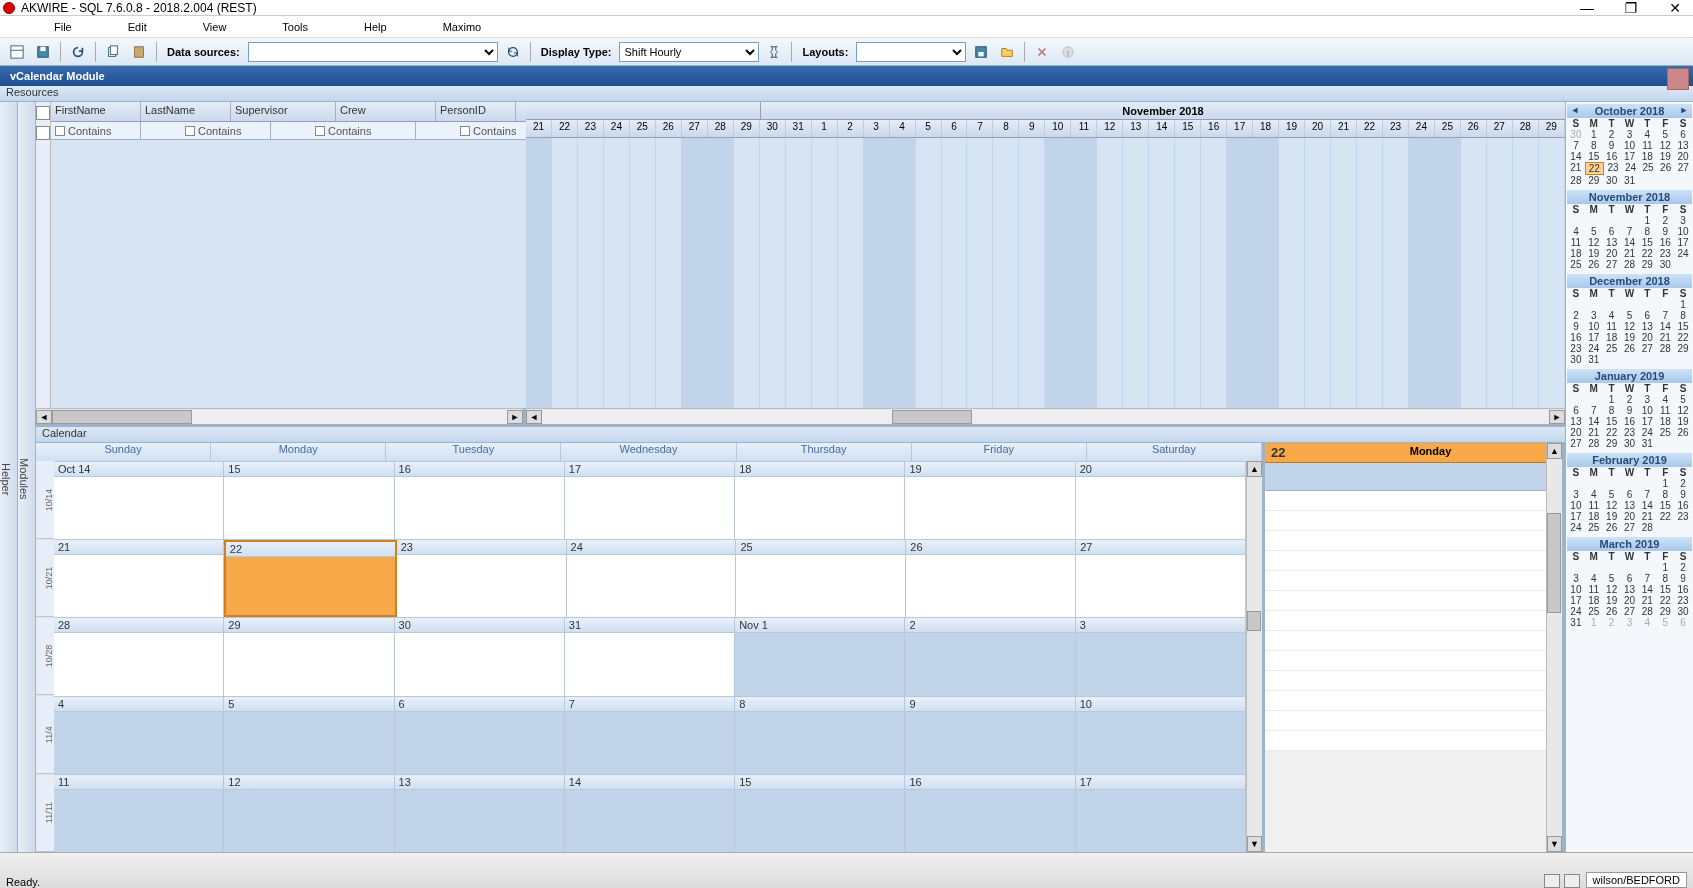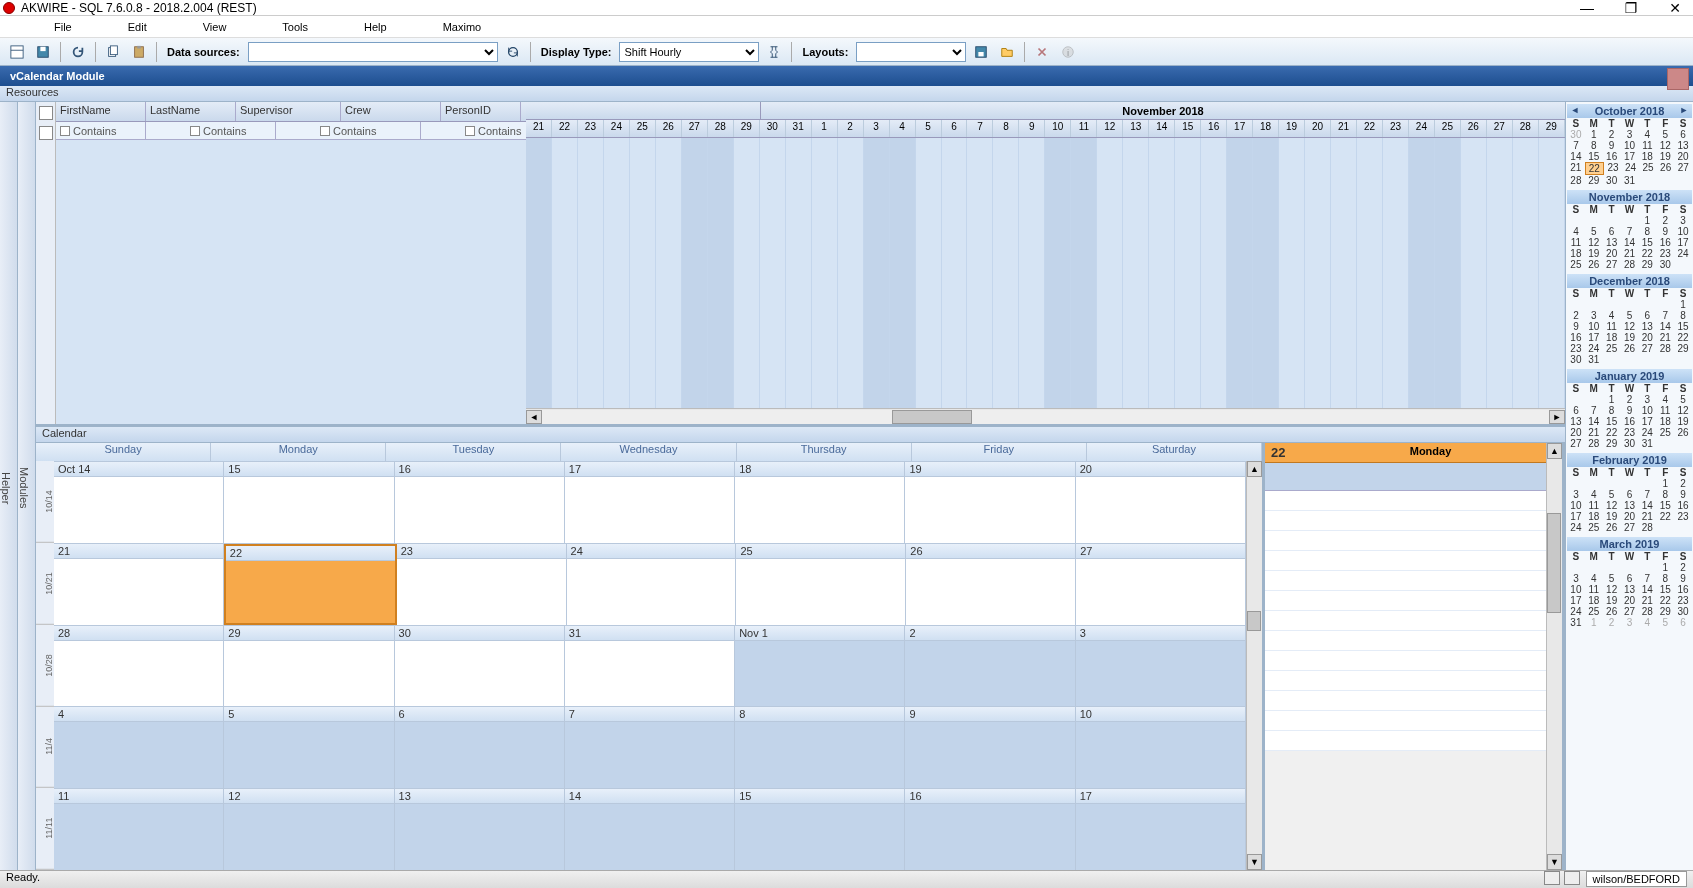--- a/index.html
+++ b/index.html
@@ -16,21 +16,21 @@
 .toolbar .tb-sep { width: 1px; height: 20px; background: #aaa; margin: 0 2px; }
 .toolbar label { font-weight: bold; font-size: 11px; margin: 0 4px; }
 .toolbar select, .toolbar .combo { height: 20px; border: 1px solid #7a9fc4; background: #fff; font-size: 11px; }
 .module-header { background: linear-gradient(#3a6baf, #1d4e8f); color: #fff; height: 20px; display: flex; align-items: center; padding: 0 10px; font-size: 16px; font-weight: bold; position: relative; }
 .module-header .right-icon { position: absolute; right: 4px; top: 2px; width: 22px; height: 22px; background: #c88; border: 1px solid #a66; }
 .sub-header { background: linear-gradient(#dce8f6, #c4d6ec); height: 16px; padding: 0 6px; font-size: 11px; color: #333; border-bottom: 1px solid #9db3c9; }
 .main-area { flex: 1; display: flex; overflow: hidden; }
 .helper-tab { width: 18px; background: linear-gradient(90deg,#e8eef7,#d0dcec); border-right: 1px solid #9db3c9; writing-mode: vertical-lr; text-align: center; padding-top: 4px; font-size: 10px; color: #444; }
 .center-col { flex: 1; display: flex; flex-direction: column; overflow: hidden; }
 .top-pane { display: flex; height: 325px; border-bottom: 3px solid #9db3c9; }
-.grid-pane { width: 490px; background: #0f766e; border-right: 3px solid #9db3c9; display: flex; flex-direction: row; position: relative; border-radius: 15px; }
+.grid-pane { width: 490px; background: #0f766e; border-right: 3px solid #9db3c9; display: flex; flex-direction: column; position: relative; }
 .grid-side { width: 20px; background: #e8eef7; border-right: 1px solid #bbb; display: flex; flex-direction: column; align-items: center; padding-top: 4px; gap: 6px; }
 .grid-side .gs-ic { width: 14px; height: 14px; border: 1px solid #888; background:#fff; }
 .grid-content { flex: 1; display: flex; flex-direction: column; }
 .grid-head-row { display: flex; height: 20px; background: linear-gradient(#e4ecf7,#cad9ec); border-bottom: 1px solid #99b; }
 .grid-col { border-right: 1px solid #aac; padding: 2px 4px; font-size: 11px; color: #333; overflow: hidden; }
 .grid-filter-row { display: flex; height: 18px; background: #eaf2fb; border-bottom: 1px solid #aac; gap: 40px; }
 .grid-filter-row .grid-col { display: flex; align-items: center; gap: 3px; color:#555; }
 .grid-filter-row .fic { width: 10px; height: 10px; border: 1px solid #888; background:#fff; }
 .grid-body { flex: 1; background: #d6e4f4; }
 .hscroll { height: 16px; background: #e8e8e8; border-top: 1px solid #bbb; display:flex; align-items:center; }
@@ -79,21 +79,21 @@
 .mini-cal { margin-bottom: 4px; }
 .mini-head { background: linear-gradient(#cde2f7,#a8c8ea); text-align:center; font-size:11px; font-weight:bold; padding:1px 0; display:flex; align-items:center; justify-content:center; position:relative; color:#2a4a7a;}
 .mini-head .nav{position:absolute; width:12px; height:12px; font-size:9px; cursor:pointer; color:#2a4a7a;}
 .mini-head .nav.pv{left:2px;} .mini-head .nav.nx{right:2px;}
 .mini-dow{display:flex;}
 .mini-dow span{flex:1; text-align:center; font-size:10px; color:#333; font-weight:bold;}
 .mini-row{display:flex;}
 .mini-row span{flex:1; text-align:center; font-size:10px; color:#333; cursor:pointer; padding:0;}
 .mini-row span.dim{color:#aaa;}
 .mini-row span.today{border:1px solid #d08020; background:#ffd090;}
-.statusbar{height:18px; background:linear-gradient(#f0f0f0,#dcdcdc); border-top:1px solid #aaa; display:flex; align-items:flex-start; padding:0 6px; font-size:11px;}
+.statusbar{height:36px; background:linear-gradient(#f0f0f0,#dcdcdc); border-top:1px solid #aaa; display:flex; align-items:flex-end; padding:0 6px; font-size:11px;}
 .statusbar .st-left{flex:1;}
 .statusbar .st-ic{width:16px;height:14px;border:1px solid #888;background:#eee; margin-left:4px;}
 .grid-wrap{display:flex; flex:1;}
 svg.ic{width:14px;height:14px;}
 </style>
 </head>
 <body>
 
 <div class="titlebar">
   <div class="app-icon"></div>

